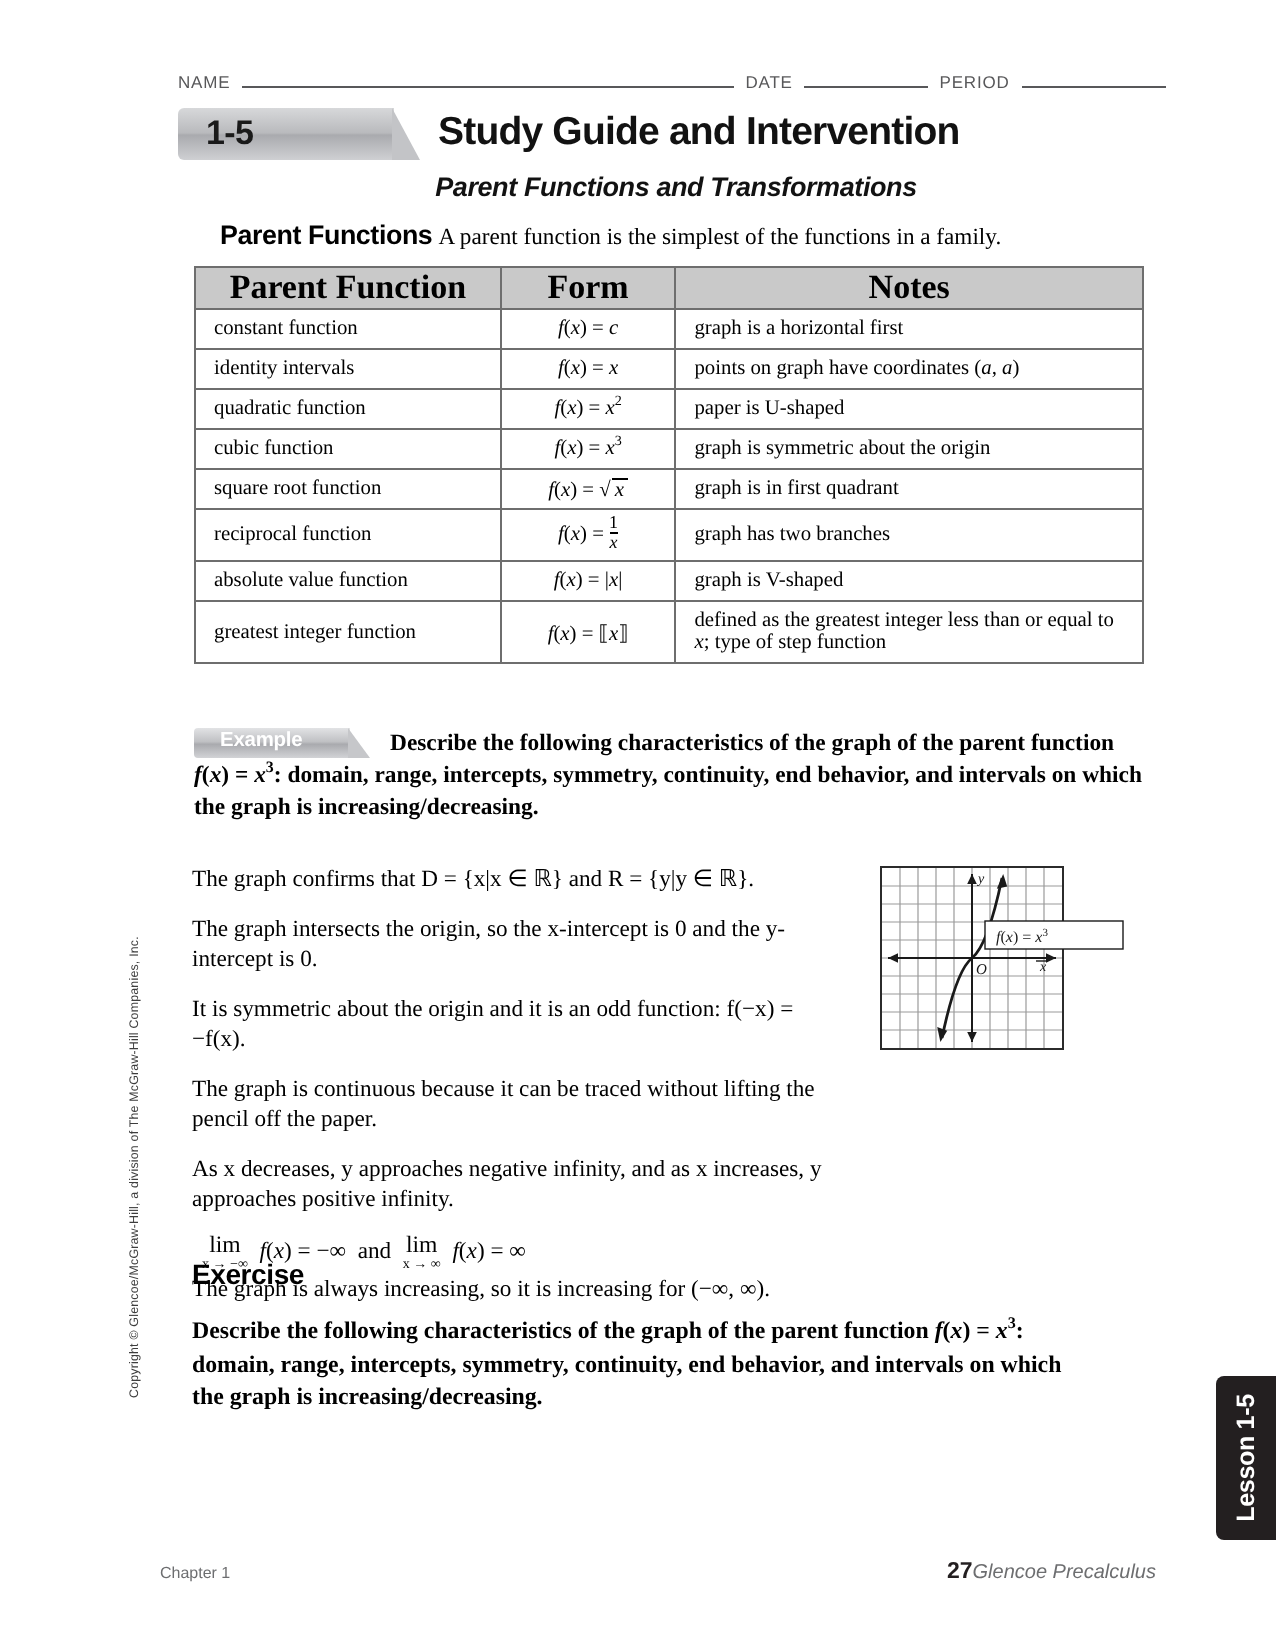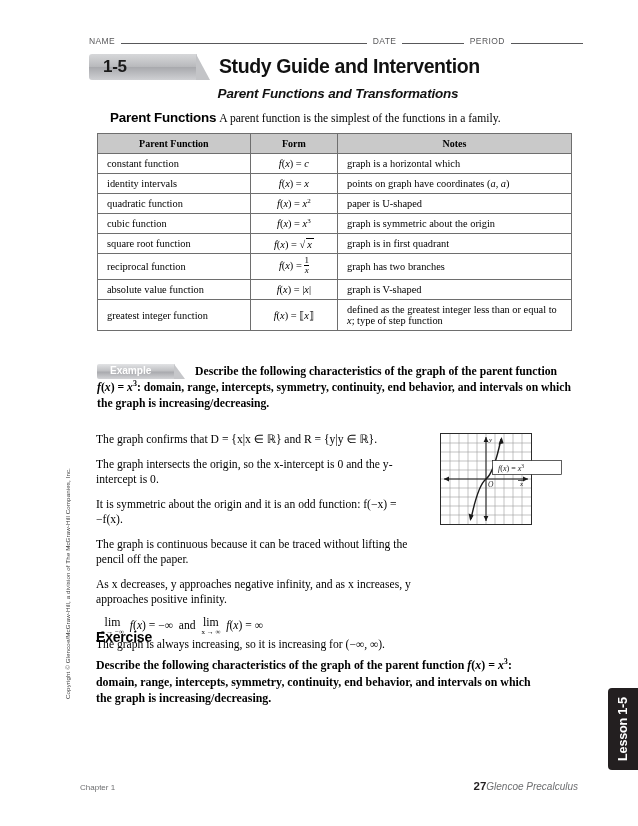--- a/index.html
+++ b/index.html
@@ -127,21 +127,21 @@
   }
   table.ptable th, table.ptable td {
     border: 1px solid #6e6e6e;
     padding: 0;
     vertical-align: middle;
   }
   table.ptable thead th {
     background: #c9c9c9;
     font-family: "Liberation Serif", serif;
     font-weight: bold;
-    font-size: 10px;
+    font-size: 17px;
     height: 19px;
   }
   .col-a { width: 153px; }
   .col-b { width: 87px; }
   .col-c { width: 235px; }
   table.ptable td.c-name {
     padding: 4px 0 4px 9px;
     text-align: left;
   }
   table.ptable td.c-form {
@@ -363,21 +363,21 @@
     <tr>
       <th class="col-a">Parent Function</th>
       <th class="col-b">Form</th>
       <th class="col-c">Notes</th>
     </tr>
   </thead>
   <tbody>
     <tr>
       <td class="c-name">constant function</td>
       <td class="c-form"><span class="ital">f</span>(<span class="ital">x</span>) = <span class="ital">c</span></td>
-      <td class="c-note">graph is a horizontal which</td>
+      <td class="c-note">graph is a horizontal first</td>
     </tr>
     <tr>
       <td class="c-name">identity intervals</td>
       <td class="c-form"><span class="ital">f</span>(<span class="ital">x</span>) = <span class="ital">x</span></td>
       <td class="c-note">points on graph have coordinates (<span class="ital">a</span>, <span class="ital">a</span>)</td>
     </tr>
     <tr>
       <td class="c-name">quadratic function</td>
       <td class="c-form"><span class="ital">f</span>(<span class="ital">x</span>) = <span class="ital">x</span><sup>2</sup></td>
       <td class="c-note">paper is U-shaped</td>

